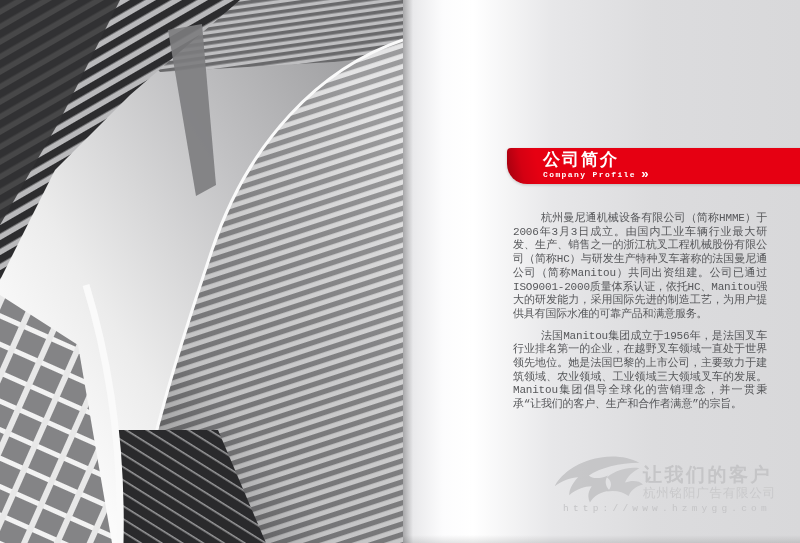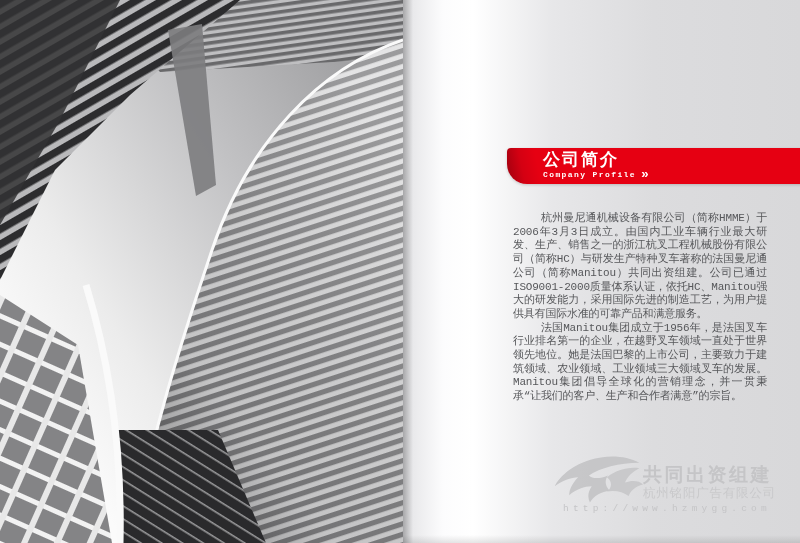--- a/index.html
+++ b/index.html
@@ -32,21 +32,21 @@
   .ribbon-title{font-size:17px;font-weight:bold;letter-spacing:2px;line-height:1;margin-top:4px;}
   .ribbon-sub{font-size:8px;font-weight:bold;letter-spacing:1.4px;line-height:1;margin-top:2px;display:flex;align-items:center;}
   .ribbon-chev{font-size:13px;font-weight:bold;letter-spacing:0;margin-left:5px;line-height:0.6;}
   
   .intro{
     position:absolute;left:110px;top:212px;width:254px;
     font-size:11px;line-height:13.7px;letter-spacing:-0.2px;
     color:#56575a;text-align:justify;
   }
   .intro p{margin:0;text-indent:28px;}
-  .intro p + p{margin-top:0;}
+  .intro p + p{margin-top:8px;}
   
   .watermark{position:absolute;left:150px;top:446px;width:236px;height:74px;color:#c6c6c8;}
   .wm-logo{position:absolute;left:0;top:6px;width:90px;height:54px;opacity:0.85;}
   .wm-brand{position:absolute;left:90px;top:16px;font-size:19px;font-weight:bold;letter-spacing:2.5px;color:#c5c5c7;white-space:nowrap;}
   .wm-company{position:absolute;left:90px;top:39px;font-size:12.5px;letter-spacing:0.8px;color:#c9c9cb;white-space:nowrap;}
   .wm-url{position:absolute;left:10px;top:57px;font-size:9.5px;letter-spacing:4.2px;color:#c5c5c7;white-space:nowrap;}
 </style>
 </head>
 <body>
 
@@ -115,19 +115,19 @@
     <div class="intro">
       <p>杭州曼尼通机械设备有限公司（简称HMME）于2006年3月3日成立。由国内工业车辆行业最大研发、生产、销售之一的浙江杭叉工程机械股份有限公司（简称HC）与研发生产特种叉车著称的法国曼尼通公司（简称Manitou）共同出资组建。公司已通过ISO9001-2000质量体系认证，依托HC、Manitou强大的研发能力，采用国际先进的制造工艺，为用户提供具有国际水准的可靠产品和满意服务。</p>
       <p>法国Manitou集团成立于1956年，是法国叉车行业排名第一的企业，在越野叉车领域一直处于世界领先地位。她是法国巴黎的上市公司，主要致力于建筑领域、农业领域、工业领域三大领域叉车的发展。Manitou集团倡导全球化的营销理念，并一贯秉承“让我们的客户、生产和合作者满意”的宗旨。</p>
     </div>
 
     <div class="watermark">
       <svg class="wm-logo" viewBox="0 0 100 60">
         <path fill="#c2c2c4" d="M96,12 C74,0 40,4 18,20 C10,26 4,33 2,38 C10,32 20,28 28,28 C22,34 18,41 18,48 C26,41 35,38 43,38 C39,44 38,50 41,56 C46,48 54,44 63,43 C58,38 57,32 61,26 C52,30 44,30 40,26 C52,18 74,12 96,12 Z"></path>
         <path fill="#c2c2c4" d="M60,28 C70,20 84,16 96,18 C88,22 82,28 80,34 C88,31 96,32 100,36 C92,38 86,43 84,49 C78,44 68,42 60,44 C66,39 66,33 60,28 Z" opacity="0.9"></path>
       </svg>
-      <div class="wm-brand">共同出资组建</div>
+      <div class="wm-brand">让我们的客户</div>
       <div class="wm-company">杭州铭阳广告有限公司</div>
       <div class="wm-url">http://www.hzmygg.com</div>
     </div>
 
   </div>
 </div>
 
 </body></html>

